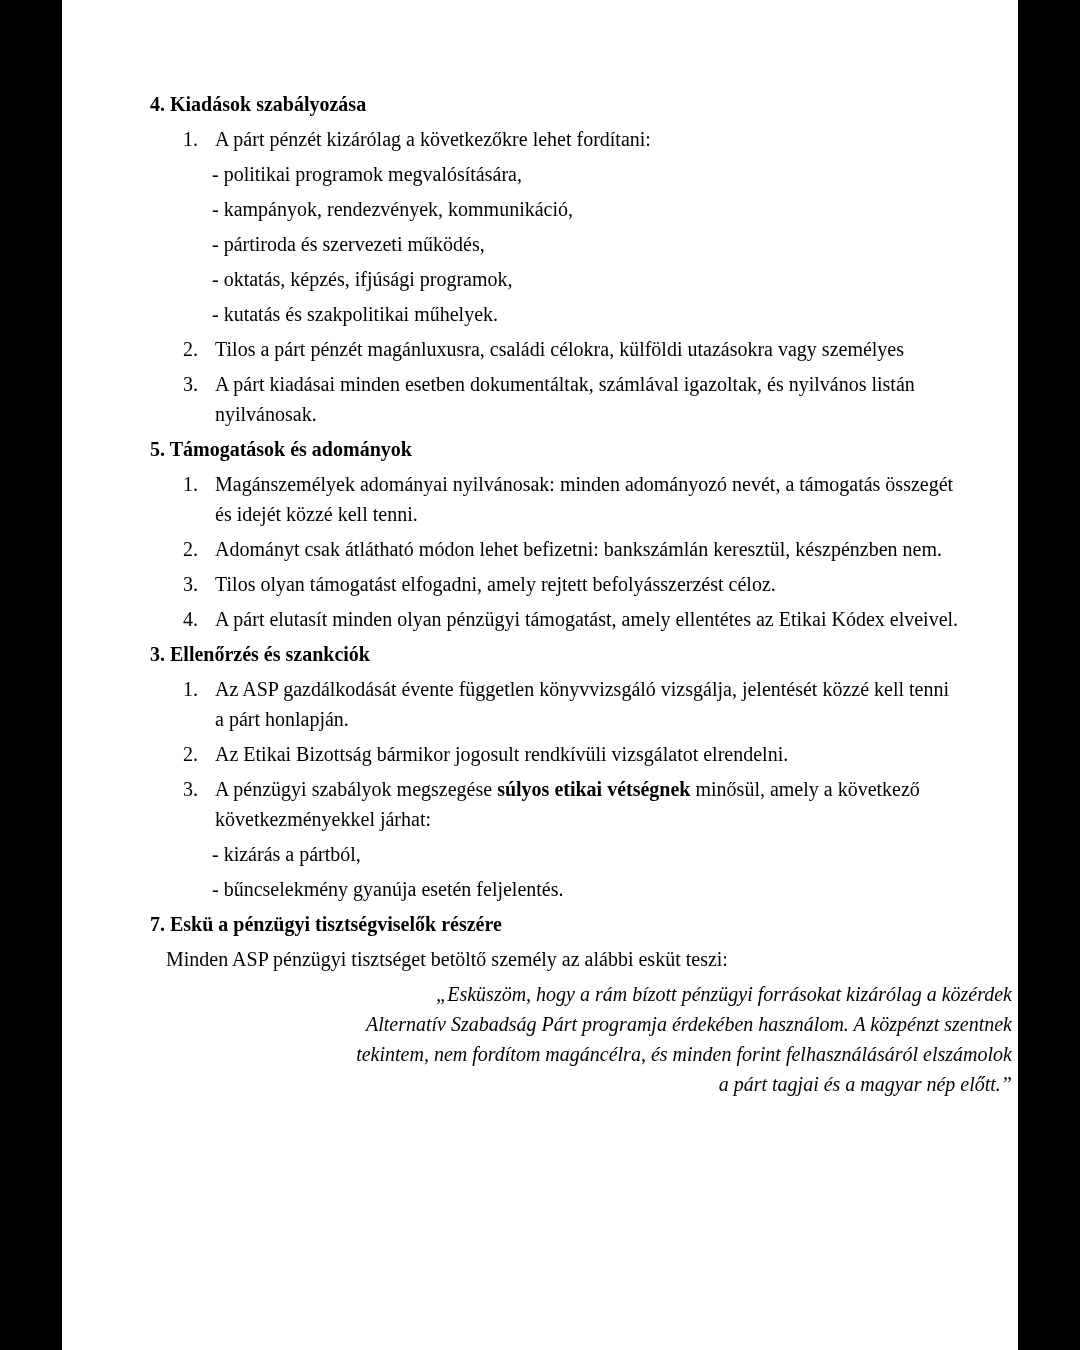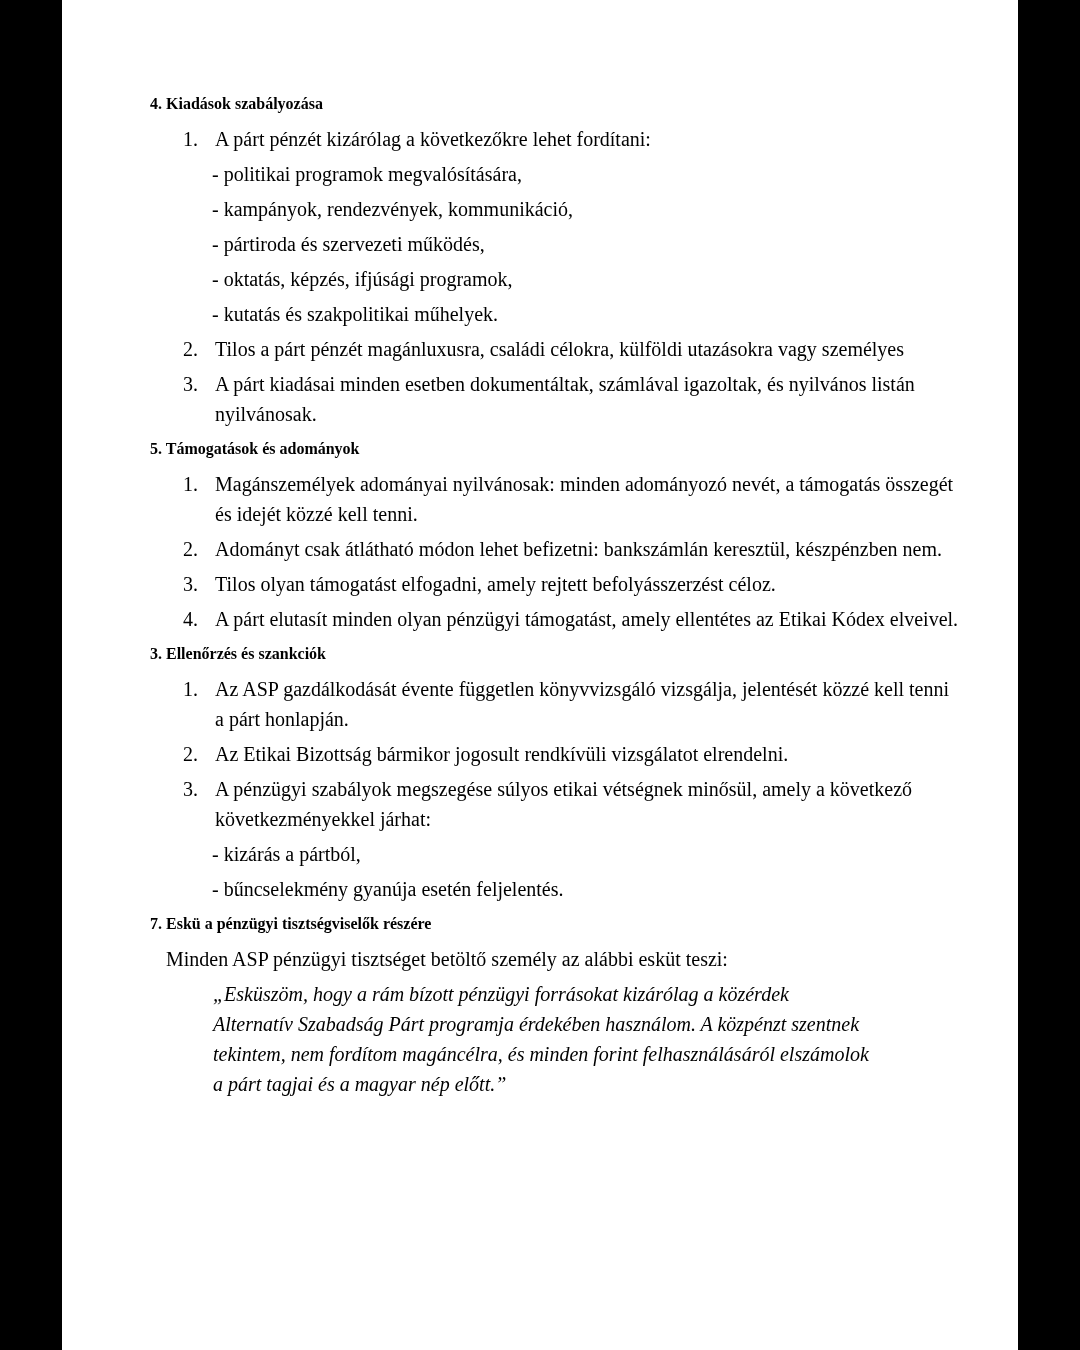--- a/index.html
+++ b/index.html
@@ -11,31 +11,31 @@
   }
   .stage { position: relative; width: 1080px; height: 1350px; background: #ffffff; overflow: hidden; }
   .edge-bar { position: absolute; top: 0; bottom: 0; width: 62px; background: #000000; }
   .edge-bar.left { left: 0; }
   .edge-bar.right { right: 0; }
   .doc {
     position: absolute; left: 150px; top: 89px; width: 862px;
     font-size: 20px; line-height: 30px;
   }
   .heading {
-    font-weight: bold; font-size: 16px; line-height: 30px;
+    font-weight: bold; font-size: 20px; line-height: 30px;
     margin: 0 0 5px 0;
   }
   .item { position: relative; padding-left: 65px; margin: 0 0 5px 0; }
   .item .num { position: absolute; left: 33px; top: 0; }
   .line { white-space: nowrap; }
   .sub { margin: 0 0 5px 62px; white-space: nowrap; }
   .para { margin: 0 0 5px 16px; white-space: nowrap; }
-  .quote { font-style: italic; margin: 0 0 5px 63px; }
+  .quote { font-style: italic; margin: 0 0 5px 63px; text-align: right; }
   .quote .line { white-space: nowrap; }
-  .b { font-weight: normal; }
+  .b { font-weight: bold; }
 </style>
 </head>
 <body>
 
 <div class="stage">
   <div class="edge-bar left"></div>
   <div class="edge-bar right"></div>
 
   <div class="doc">
 

